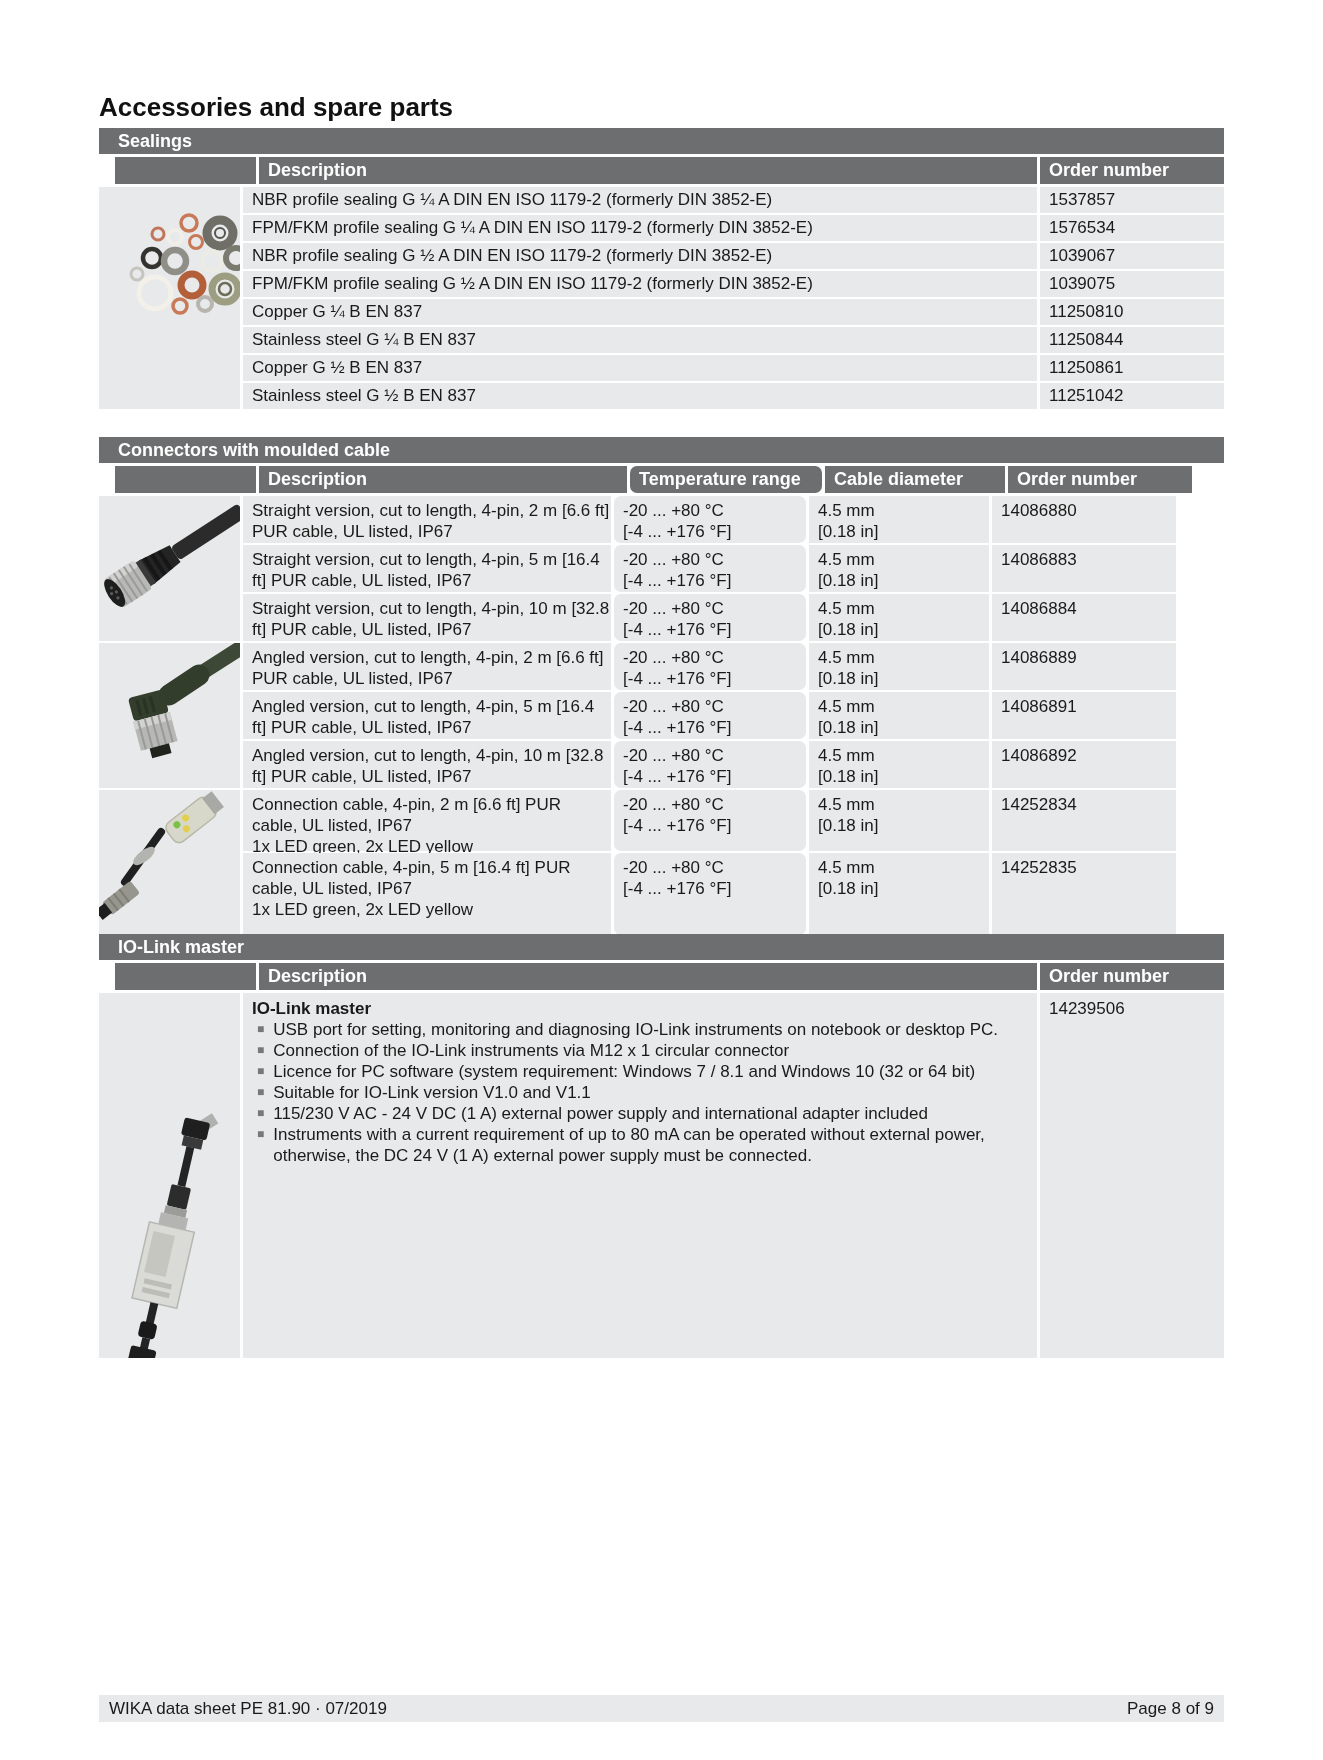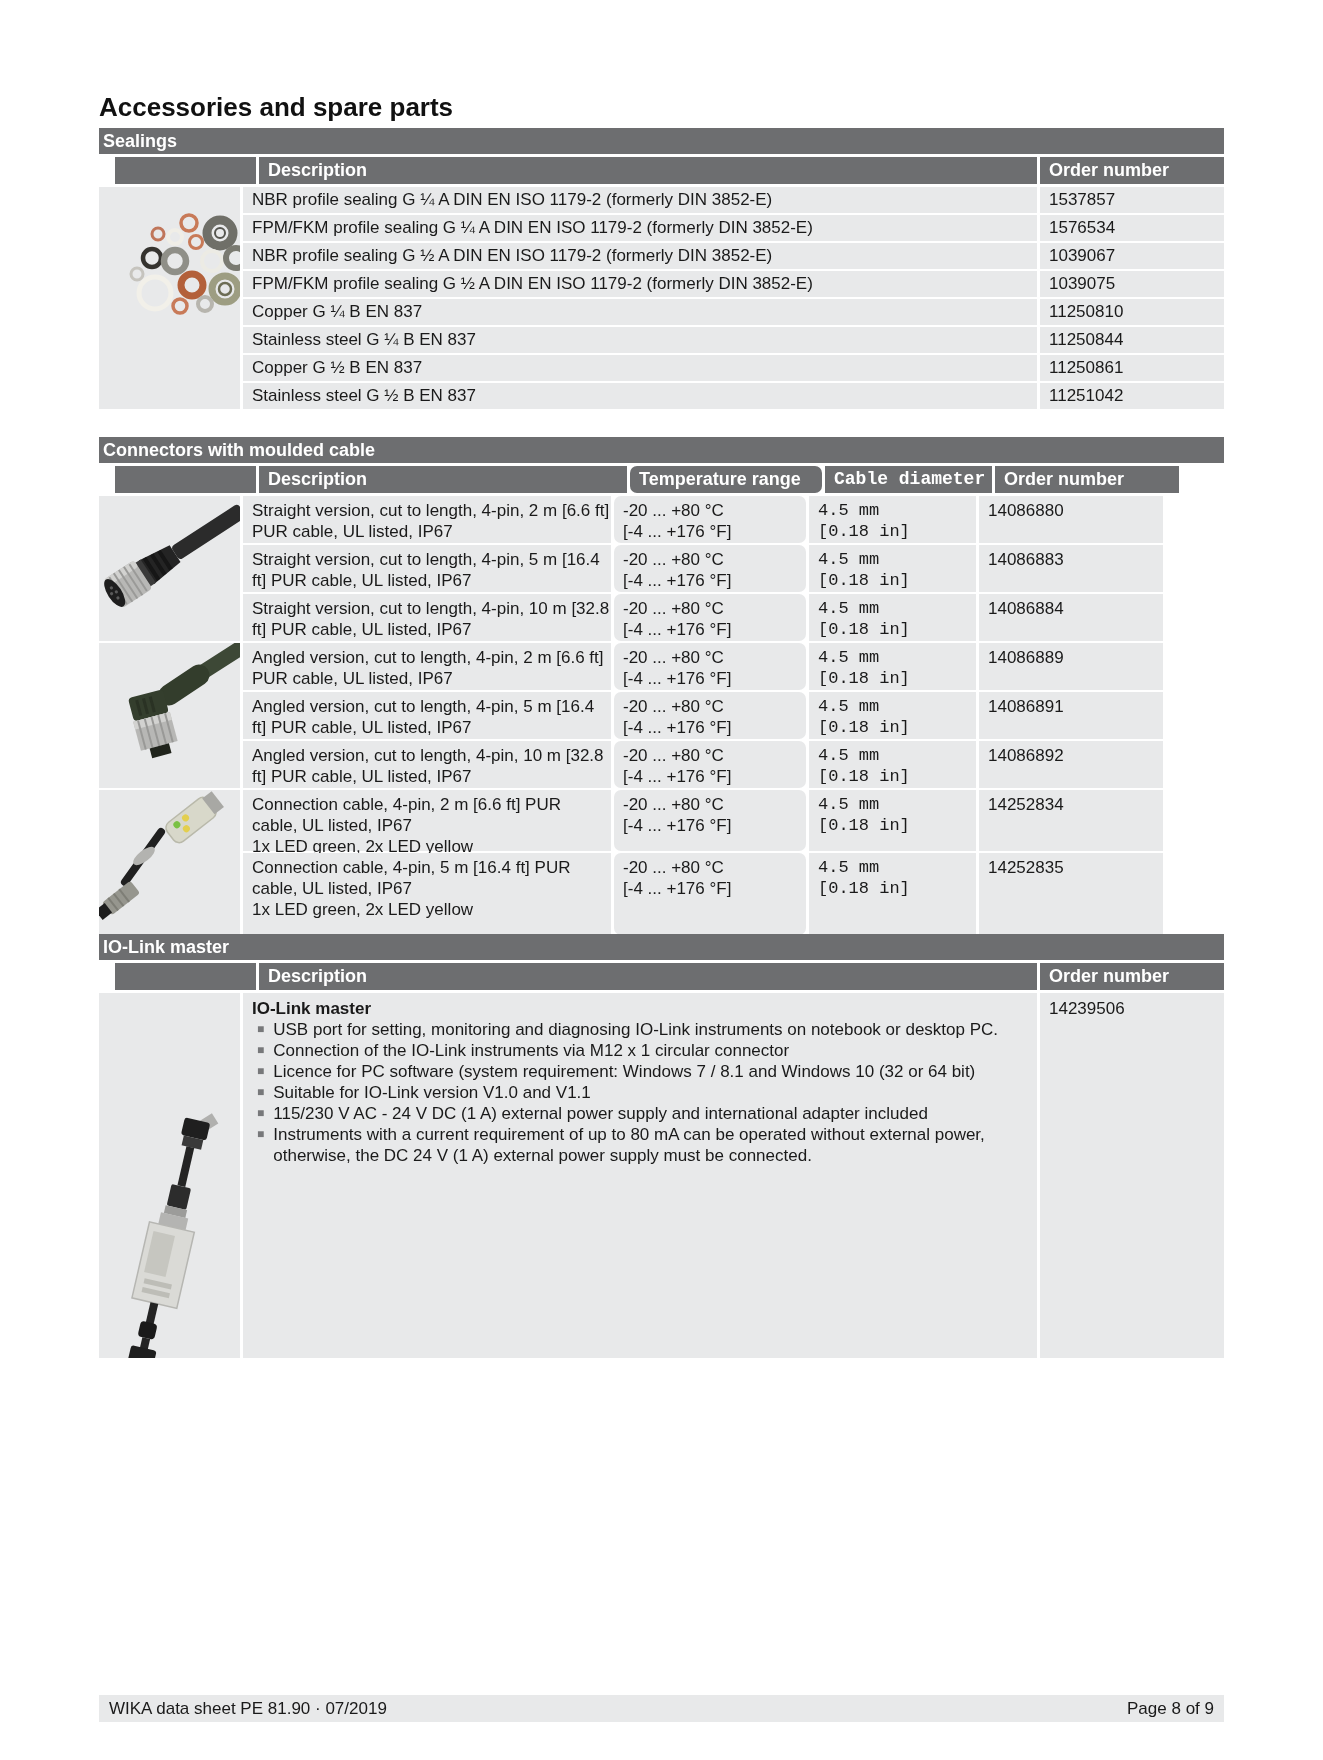--- a/index.html
+++ b/index.html
@@ -3,40 +3,40 @@
 <meta charset="utf-8">
 <style>
   * { box-sizing: border-box; margin: 0; padding: 0; }
   html,body { background:#ffffff; }
   body { font-family: "Liberation Sans", sans-serif; color:#1a1a1a; }
   .page { position:relative; width:1323px; height:1760px; background:#fff; overflow:hidden; }
 
   .page-title { position:absolute; left:99px; top:92px; font-size:26px; font-weight:bold; color:#111; letter-spacing:0; }
 
   .tbl { position:absolute; left:99px; width:1125px; display:flex; flex-direction:column; gap:3px; }
-  .bar { height:26px; background:#6d6e70; color:#fff; font-weight:bold; font-size:18px; line-height:26px; padding-left:4px; }
+  .bar { height:26px; background:#6d6e70; color:#fff; font-weight:bold; font-size:18px; line-height:26px; padding-left:19px; }
   .hdr-row { display:flex; gap:3px; height:27px;padding-left:16px; }
   .cell { background:#e8e9ea; font-size:17px; padding-left:9px; }
   .cell.hdr { background:#6d6e70; color:#fff; font-weight:bold; font-size:18px; line-height:27px; }
   .img-col { width:141px; flex:none; }
   .order-col { width:184px; flex:none; }
   .desc-col { flex:1; }
   .bodyrow { display:flex; gap:3px; }
   .rows { flex:1; display:flex; flex-direction:column; gap:2px; }
   .row { display:flex; gap:3px; }
   .imgcell { background:#e8e9ea; overflow:hidden; }
 
   
   .sealings .row { height:26px; }
   .sealings .row .cell { line-height:26px; }
 
   
   .connectors .desc-col { flex:none; width:368px; }
   .connectors .temp-col { flex:none; width:192px;border-radius:7px; }
-  .connectors .cable-col { flex:none; width:167px;font-family:Liberation Mono, monospace; }
+  .connectors .cable-col { flex:none; width:180px; }
   .connectors .row .cell { padding-top:4px; line-height:21px; }
   .connectors .row { min-height:47px; }
   .connectors .row.h47 { height:47px; }
   .connectors .row.h61 { height:61px; }
   .connectors .row.h82 { height:82px; }
   .img-stack { width:141px; flex:none; display:flex; flex-direction:column; gap:2px; }
   .img-stack .imgcell { height:145px; }
 
   
   .iolink .row { height:365px; }

